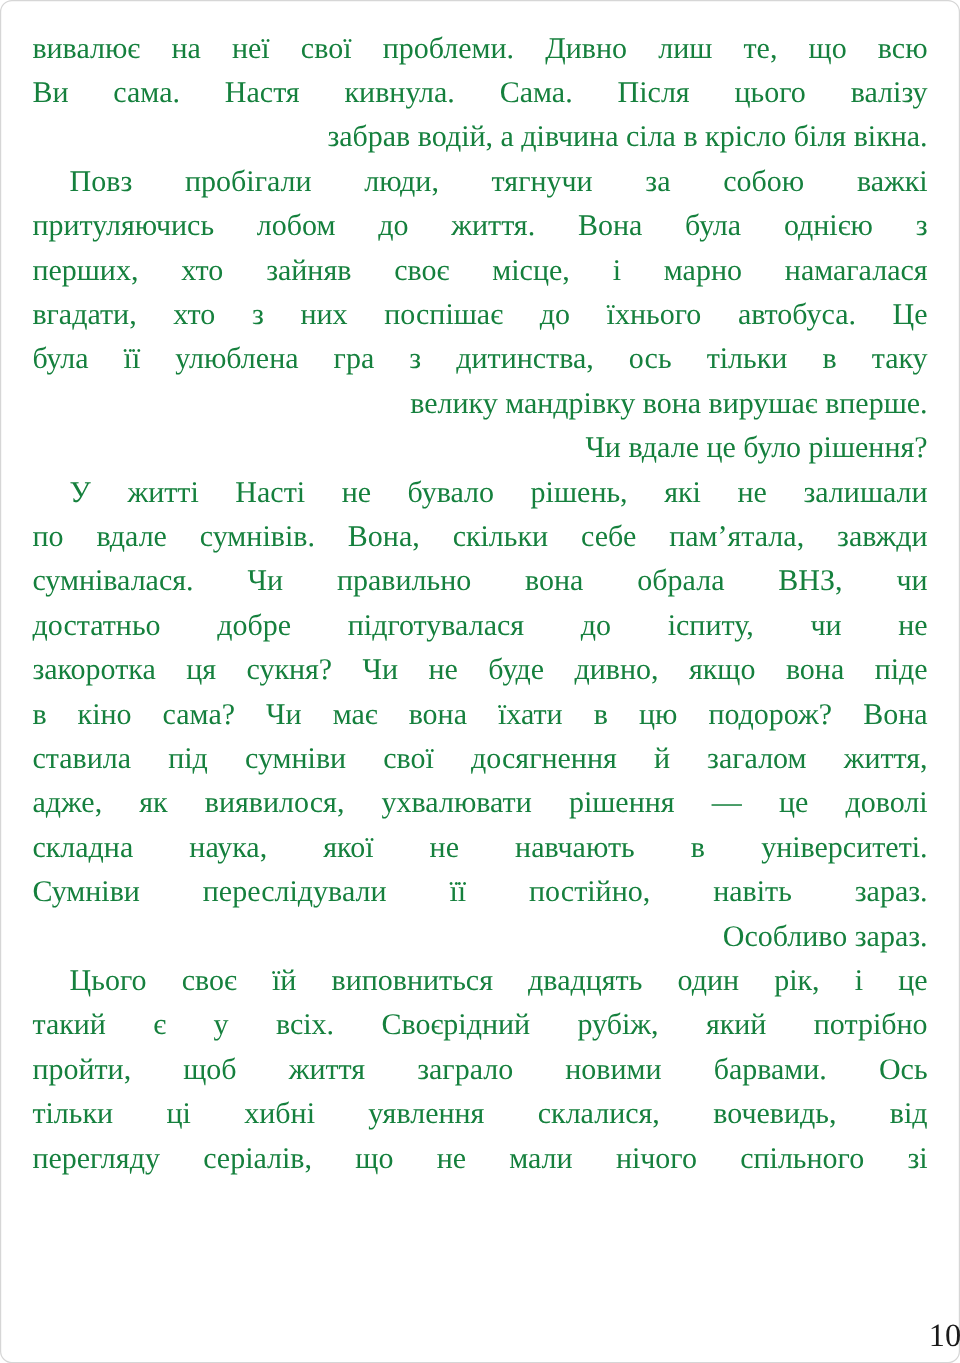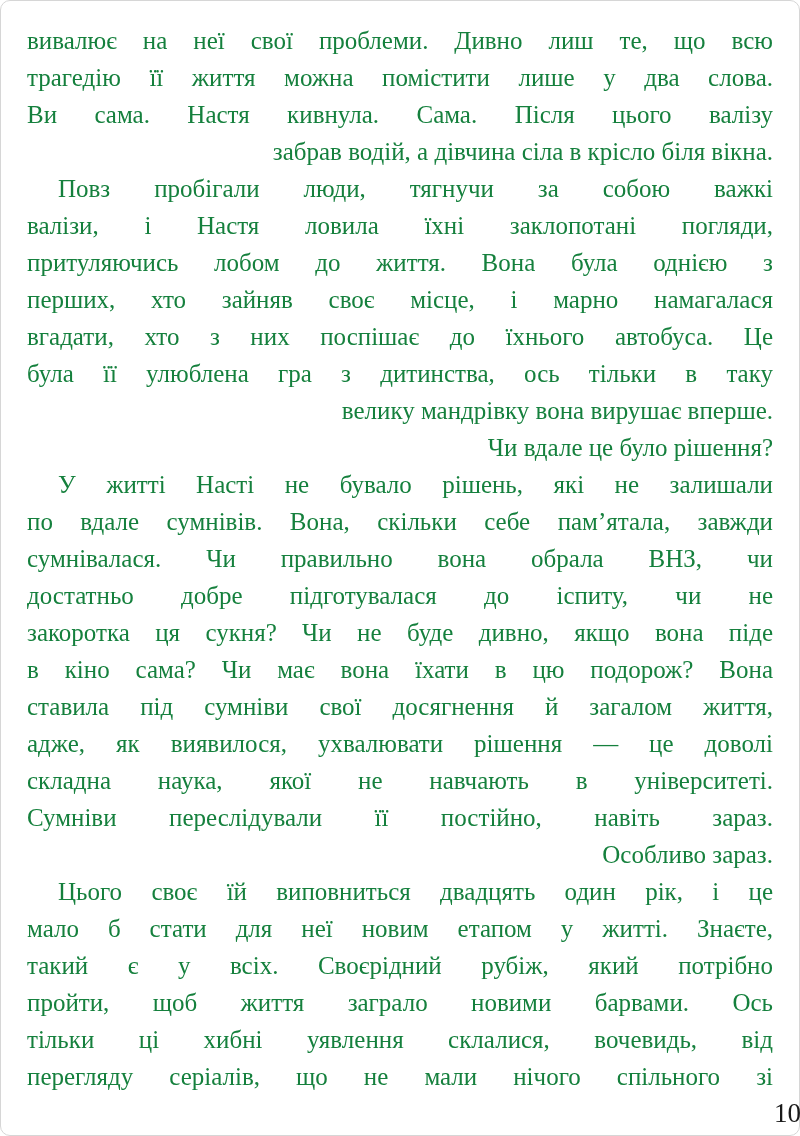--- a/index.html
+++ b/index.html
@@ -57,43 +57,40 @@
     font-size: 27px;
     line-height: 30px;
   }
 </style>
 </head>
 <body>
 
 <div class="book-page">
   <div class="text-block">
       <div class="text-line just"><span class="seg-regular">вивалює на неї свої проблеми. Дивно лиш те, що всю</span></div>
-      <div class="text-line just"><span class="seg-regular">трагедію її життя можна помістити лише у два слова.</span></div>
       <div class="text-line just"><span class="seg-italic">Ви сама.</span><span class="seg-regular"> Настя кивнула. </span><span class="seg-italic">Сама.</span><span class="seg-regular"> Після цього валізу</span></div>
       <div class="text-line"><span class="seg-regular">забрав водій, а дівчина сіла в крісло біля вікна.</span></div>
       <div class="text-line just indent"><span class="seg-regular">Повз пробігали люди, тягнучи за собою важкі</span></div>
-      <div class="text-line just"><span class="seg-regular">валізи, і Настя ловила їхні заклопотані погляди,</span></div>
       <div class="text-line just"><span class="seg-regular">притуляючись лобом до життя. Вона була однією з</span></div>
       <div class="text-line just"><span class="seg-regular">перших, хто зайняв своє місце, і марно намагалася</span></div>
       <div class="text-line just"><span class="seg-regular">вгадати, хто з них поспішає до їхнього автобуса. Це</span></div>
       <div class="text-line just"><span class="seg-regular">була її улюблена гра з дитинства, ось тільки в таку</span></div>
       <div class="text-line"><span class="seg-regular">велику мандрівку вона вирушає вперше.</span></div>
       <div class="text-line indent"><span class="seg-regular">Чи вдале це було рішення?</span></div>
       <div class="text-line just indent"><span class="seg-regular">У житті Насті не бувало рішень, які не залишали</span></div>
       <div class="text-line just"><span class="seg-regular">по вдале сумнівів. Вона, скільки себе пам’ятала, завжди</span></div>
       <div class="text-line just"><span class="seg-regular">сумнівалася. Чи правильно вона обрала ВНЗ, чи</span></div>
       <div class="text-line just"><span class="seg-regular">достатньо добре підготувалася до іспиту, чи не</span></div>
       <div class="text-line just"><span class="seg-regular">закоротка ця сукня? Чи не буде дивно, якщо вона піде</span></div>
       <div class="text-line just"><span class="seg-regular">в кіно сама? Чи має вона їхати в цю подорож? Вона</span></div>
       <div class="text-line just"><span class="seg-regular">ставила під сумніви свої досягнення й загалом життя,</span></div>
       <div class="text-line just"><span class="seg-regular">адже, як виявилося, ухвалювати рішення — це доволі</span></div>
       <div class="text-line just"><span class="seg-regular">складна наука, якої не навчають в університеті.</span></div>
       <div class="text-line just"><span class="seg-regular">Сумніви переслідували її постійно, навіть зараз.</span></div>
       <div class="text-line"><span class="seg-regular">Особливо зараз.</span></div>
       <div class="text-line just indent"><span class="seg-regular">Цього своє їй виповниться двадцять один рік, і це</span></div>
-      <div class="text-line just"><span class="seg-regular">мало б стати для неї новим етапом у житті. Знаєте,</span></div>
       <div class="text-line just"><span class="seg-regular">такий є у всіх. Своєрідний рубіж, який потрібно</span></div>
       <div class="text-line just"><span class="seg-regular">пройти, щоб життя заграло новими барвами. Ось</span></div>
       <div class="text-line just"><span class="seg-regular">тільки ці хибні уявлення склалися, вочевидь, від</span></div>
       <div class="text-line just"><span class="seg-regular">перегляду серіалів, що не мали нічого спільного зі</span></div>
     </div>
   <div class="page-number">10</div>
 </div>
 
 </body></html>

